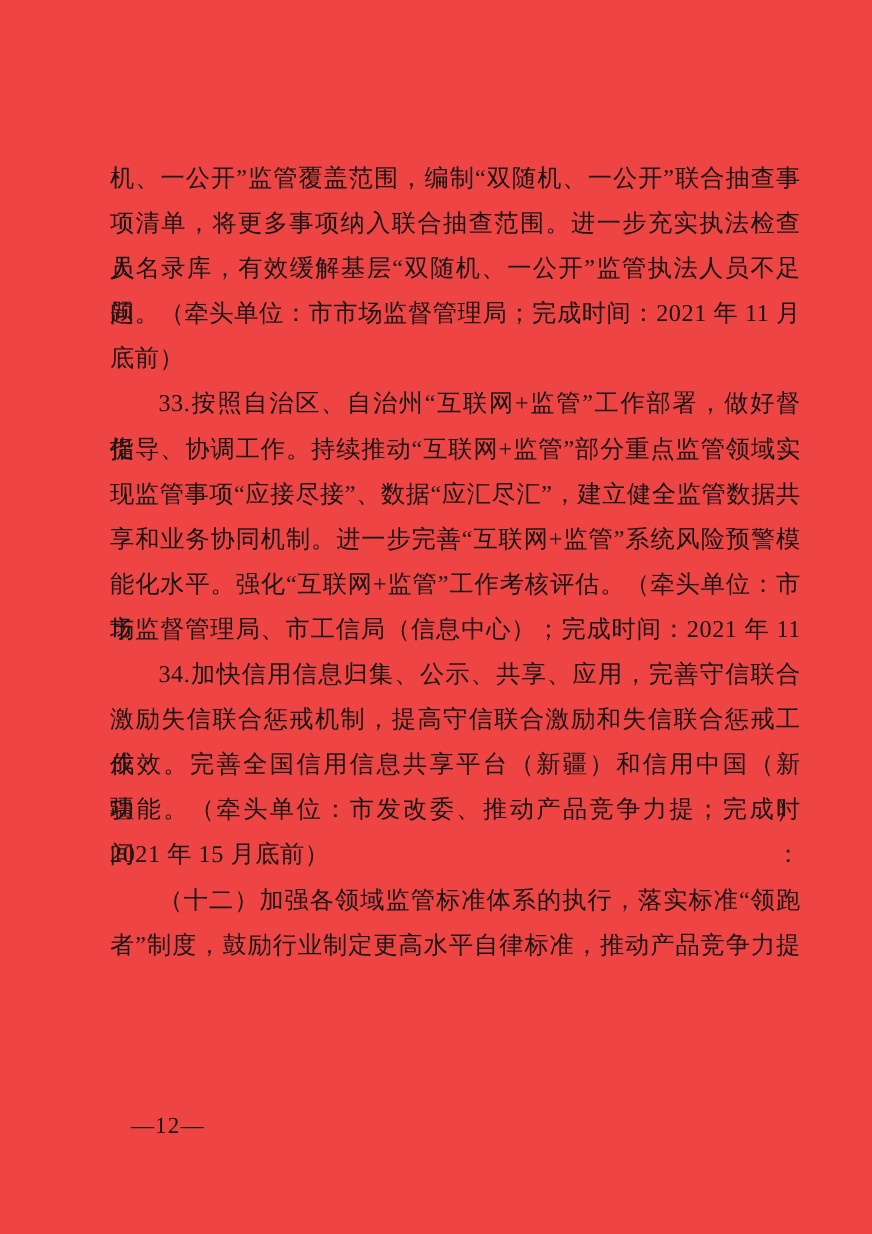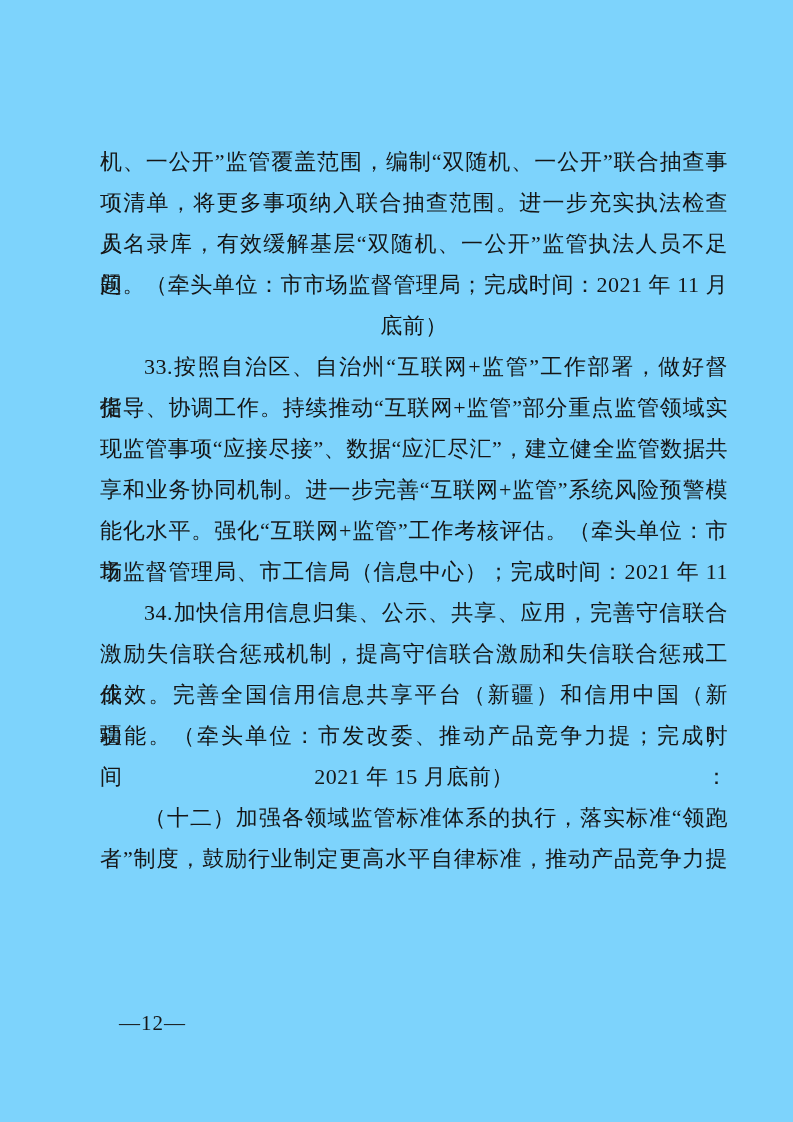--- a/index.html
+++ b/index.html
@@ -5,41 +5,41 @@
   html, body {
     margin: 0;
     padding: 0;
     background: #ffffff;
     font-family: "Liberation Serif", "DejaVu Serif", serif;
   }
   .page {
     position: relative;
     width: 793px;
     height: 1122px;
-    background: #7dd3fc;
+    background: #ef4444;
     overflow: hidden;
     color: #161616;
   }
   .content {
     position: absolute;
     left: 100px;
     top: 141px;
     width: 628px;
   }
   .para {
     margin: 0;
     padding: 0;
   }
   .line {
     height: 41px;
     line-height: 41px;
     font-size: 22px;
     letter-spacing: 0.5px;
     white-space: nowrap;
-    text-align: center;
+    text-align: left;
   }
   
   .line.fill {
     white-space: normal;
     text-align: justify;
     text-align-last: justify;
   }
   .line.indent {
     text-indent: 44px;
   }

